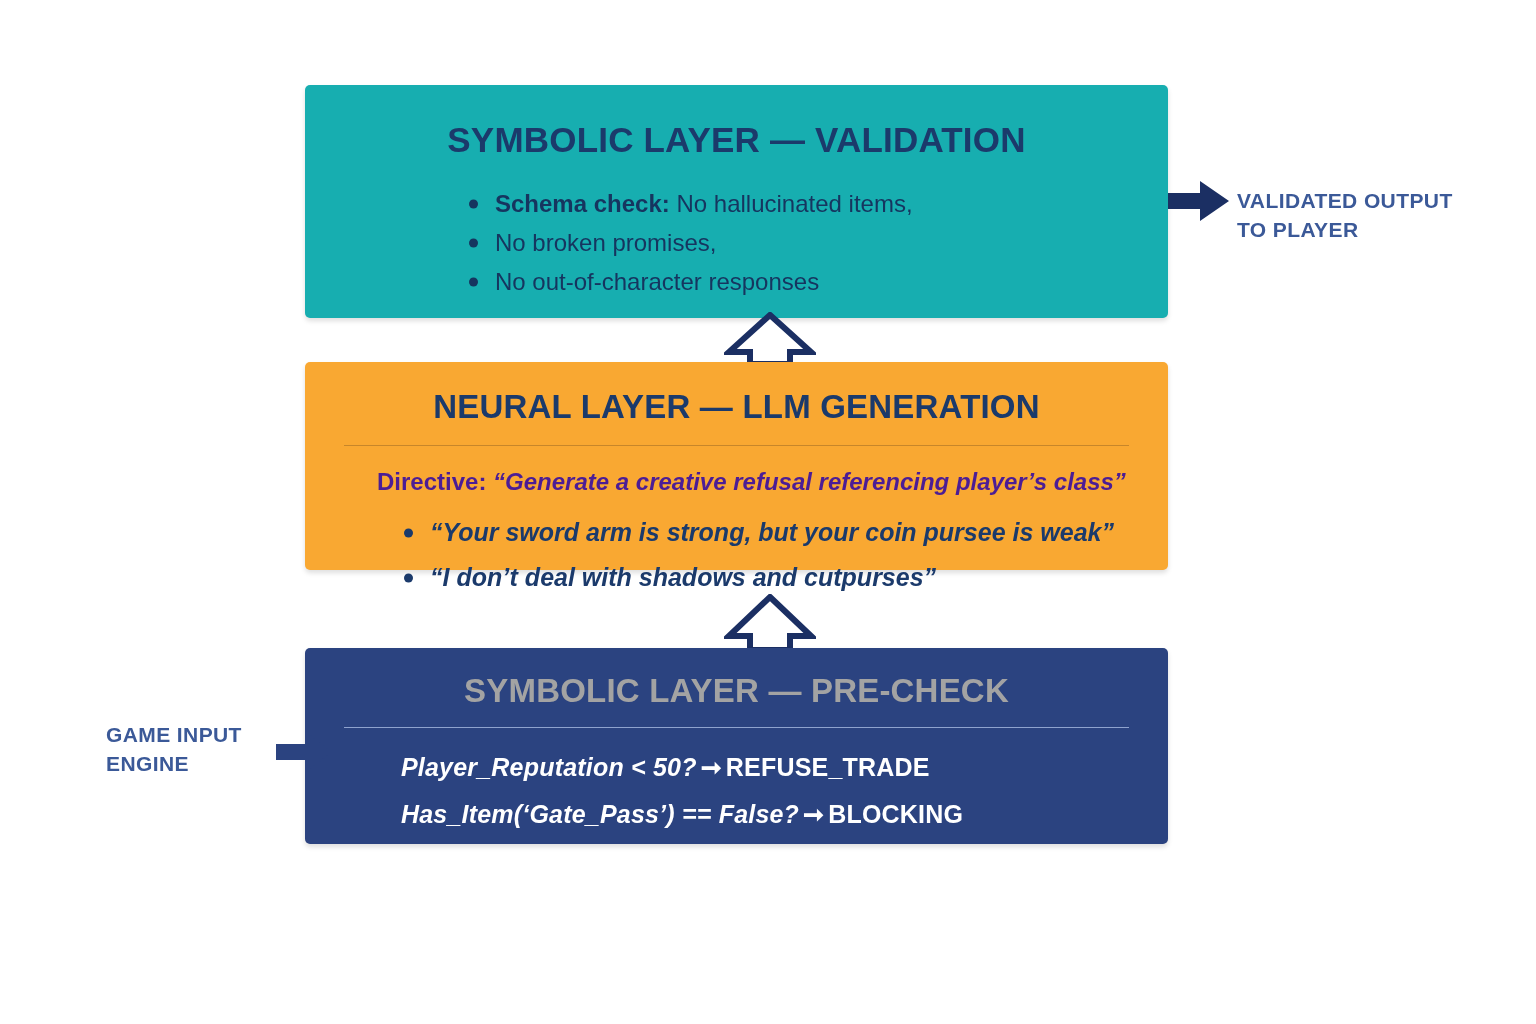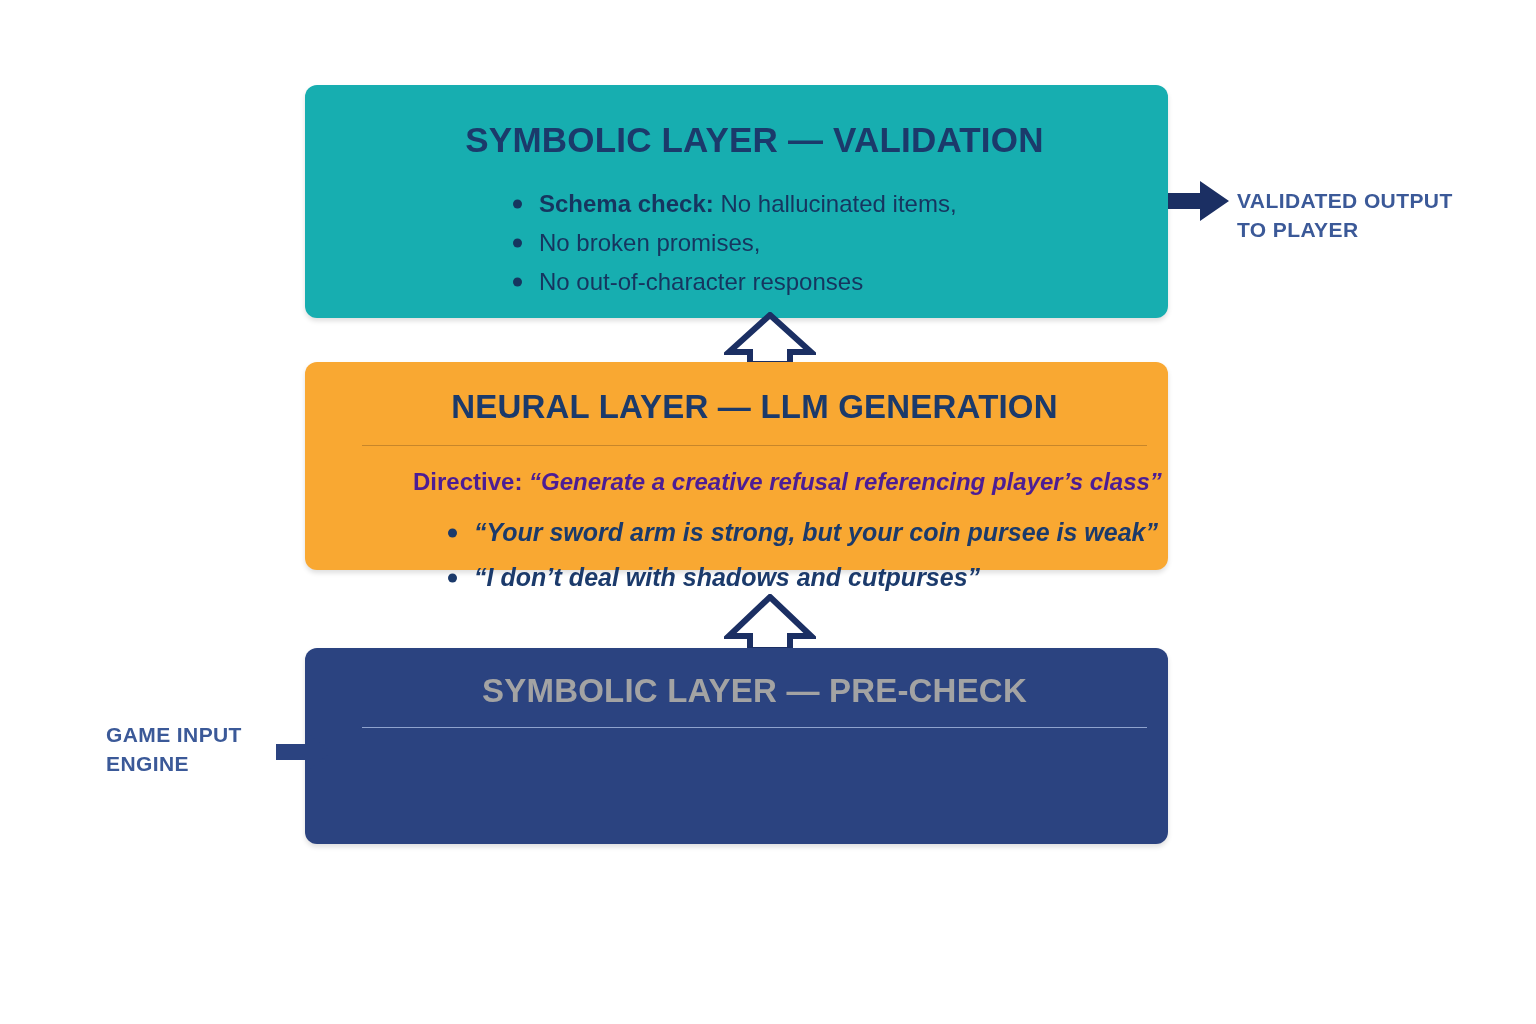--- a/index.html
+++ b/index.html
@@ -15,40 +15,39 @@
   }
   #stage {
     position: relative;
     width: 1536px;
     height: 1024px;
   }
 
   
   .layer-box {
     position: absolute;
-    border-radius: 12px;
+    border-radius: 5px;
     box-sizing: border-box;
     box-shadow: 0 3px 5px rgba(0,0,0,0.13);
-    padding-left: 36px;
   }
   .box-title {
     text-align: center;
     font-weight: 700;
     letter-spacing: 0.2px;
     font-stretch: condensed;
     white-space: nowrap;
   }
   .divider {
     height: 1px;
     border: 0;
     margin: 0 auto;
   }
   .body-list {
     list-style: none;
-    margin: 12px;
+    margin: 4px;
     padding: 0;
   }
   .body-list li {
     position: relative;
     white-space: nowrap;
   }
   .bullet {
     position: absolute;
     left: 0;
     top: 50%;
@@ -237,20 +236,28 @@
     </ul>
   </div>
 
   <svg class="up-arrow" id="arrow-up-1" width="92" height="56" viewBox="0 0 92 56" style="left:724px; top:594px;">
     <polygon points="46,3 87,42 66,42 66,56 26,56 26,42 5,42" fill="#ffffff" stroke="#1b2f63" stroke-width="6" stroke-linejoin="miter"></polygon>
   </svg>
 
   <div class="layer-box" id="precheck-box">
     <div class="box-title">SYMBOLIC LAYER — PRE-CHECK</div>
     <hr class="divider">
+    <ul class="body-list" id="precheck-list">
+      <li>
+        <span>Player_Reputation &lt; 50?</span><span class="rarrow-inline">➞</span><span class="tag">REFUSE_TRADE</span>
+      </li>
+      <li>
+        <span>Has_Item(‘Gate_Pass’) == False?</span><span class="rarrow-inline">➞</span><span class="tag">BLOCKING</span>
+      </li>
+    </ul>
   </div>
 
   <svg class="flat-arrow" id="input-arrow" width="57" height="48" viewBox="0 0 57 48" style="left:276px; top:728px;">
     <polygon points="0,16 30,16 30,4 56,24 30,44 30,32 0,32" fill="#2b4380"></polygon>
   </svg>
 
   <div class="side-label" id="input-label">
     <div>GAME INPUT</div>
     <div>ENGINE</div>
   </div>

